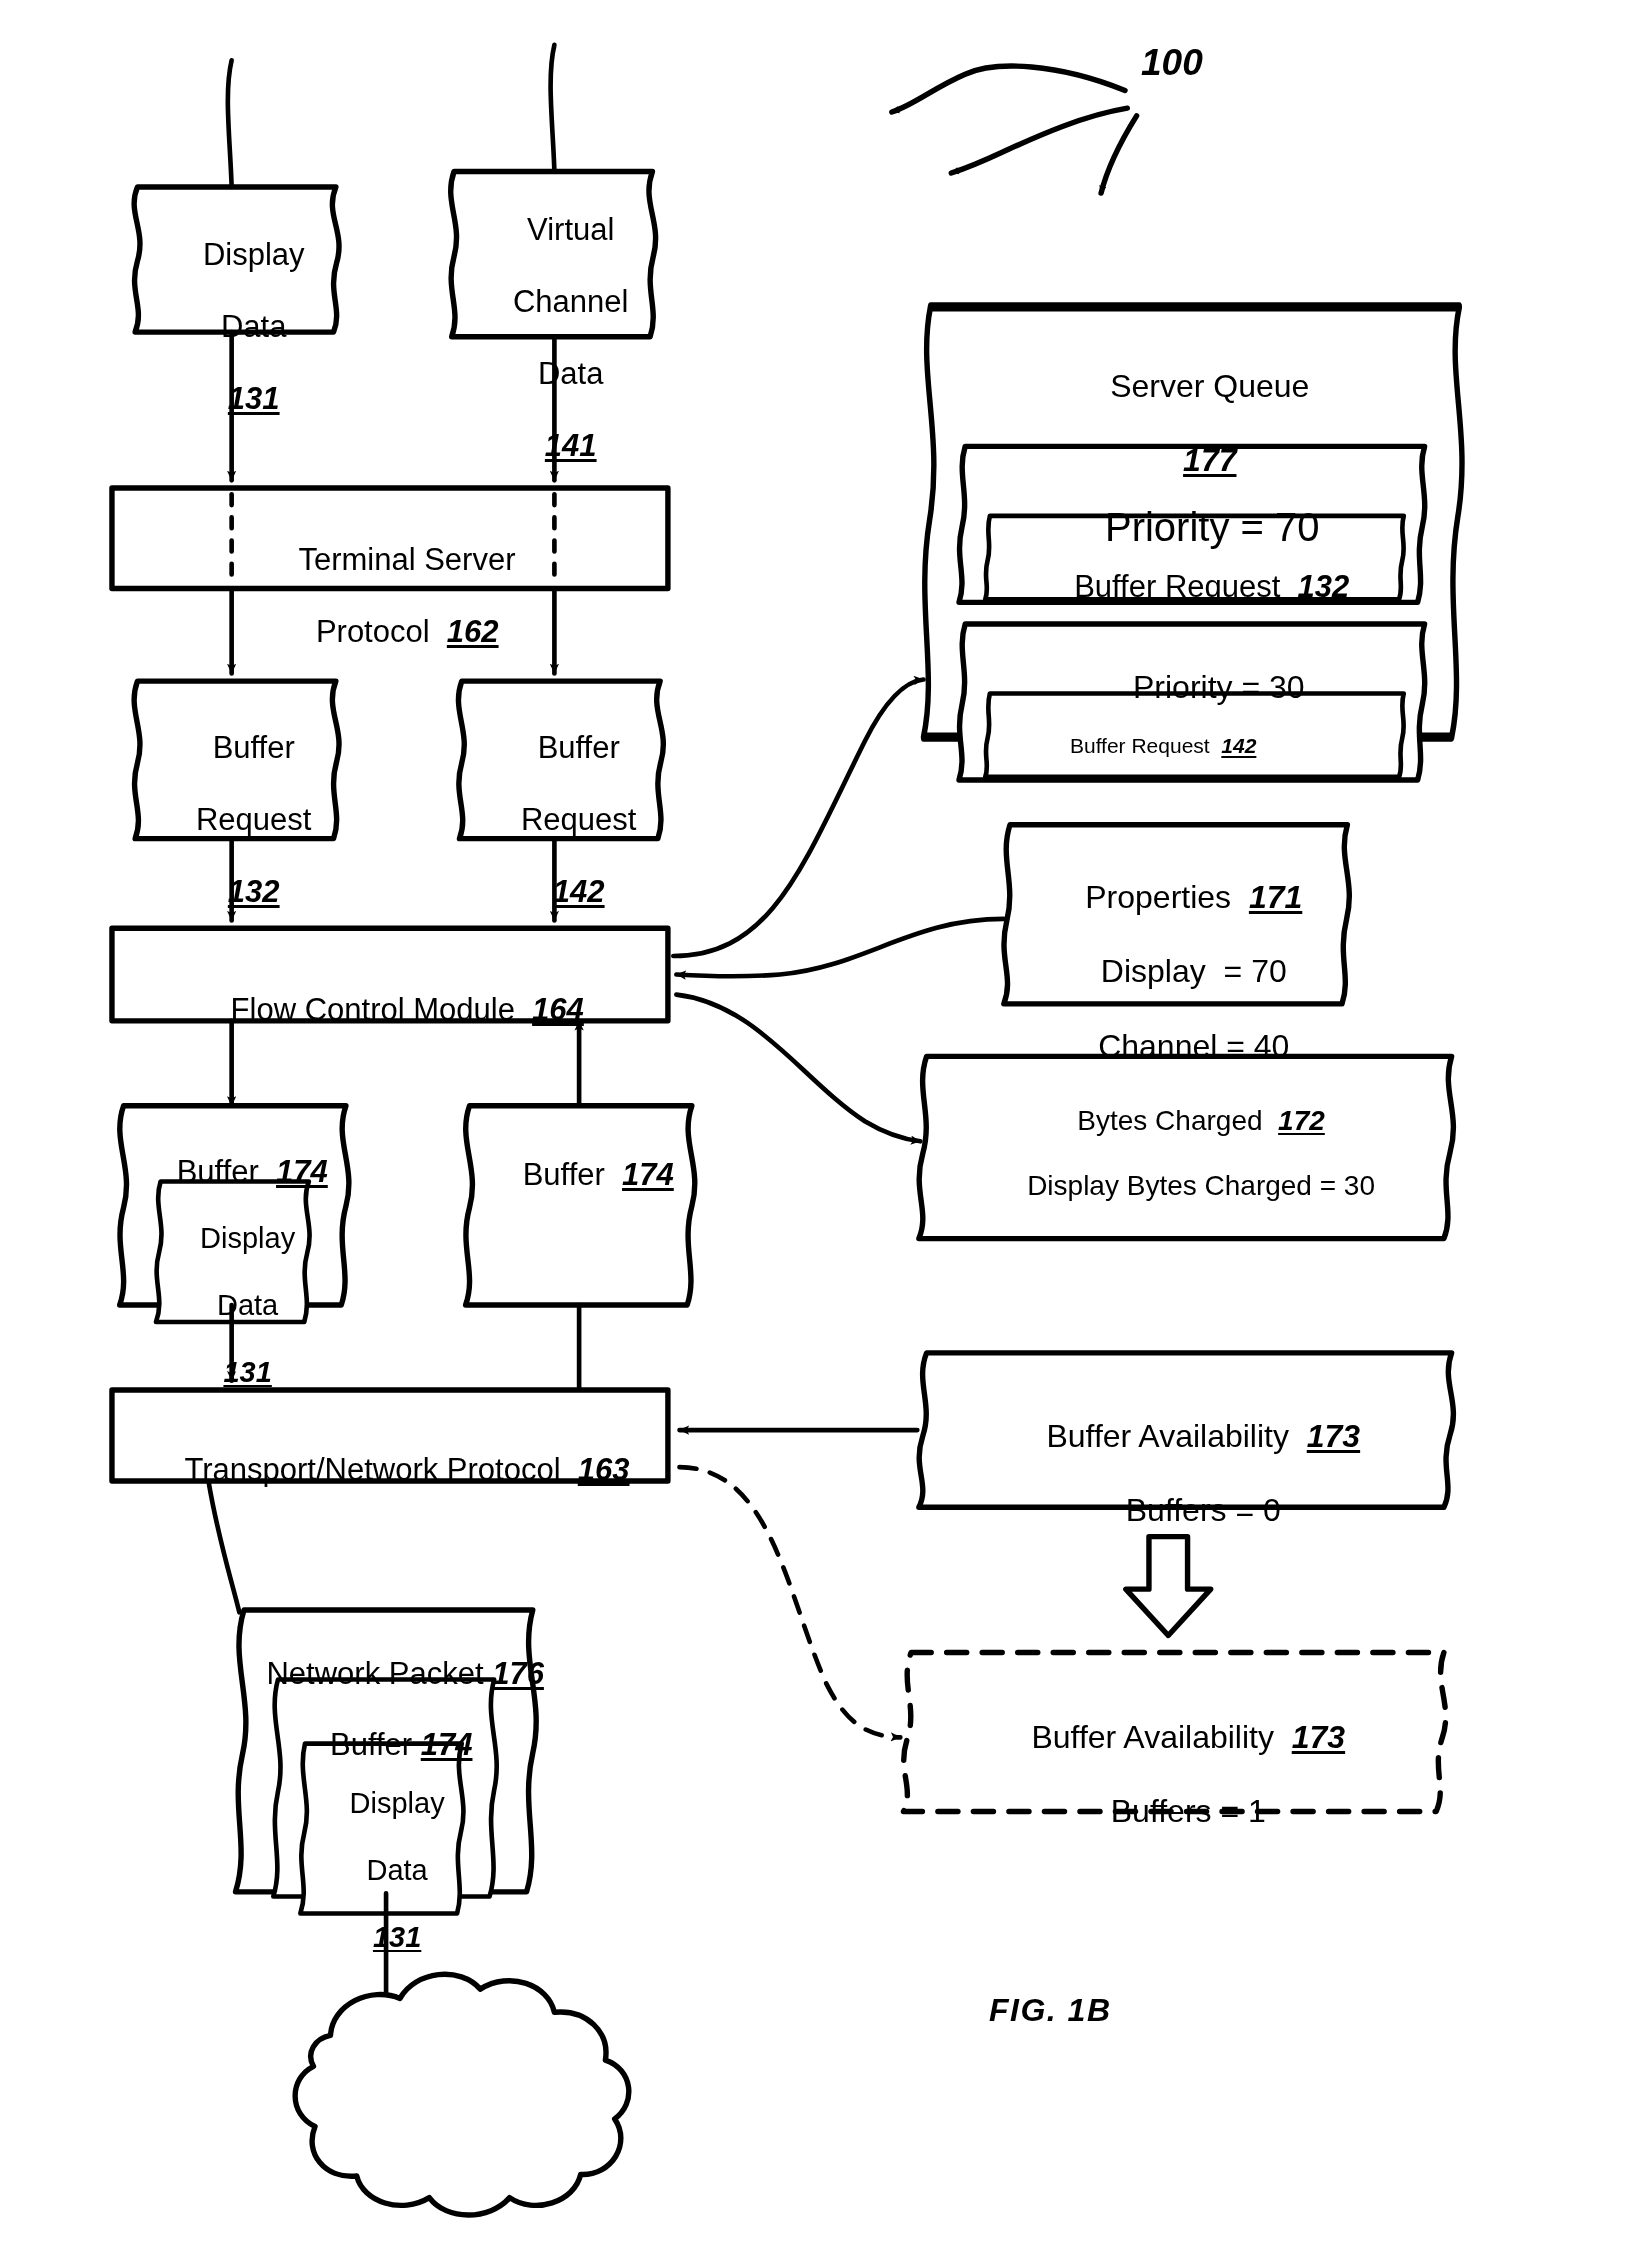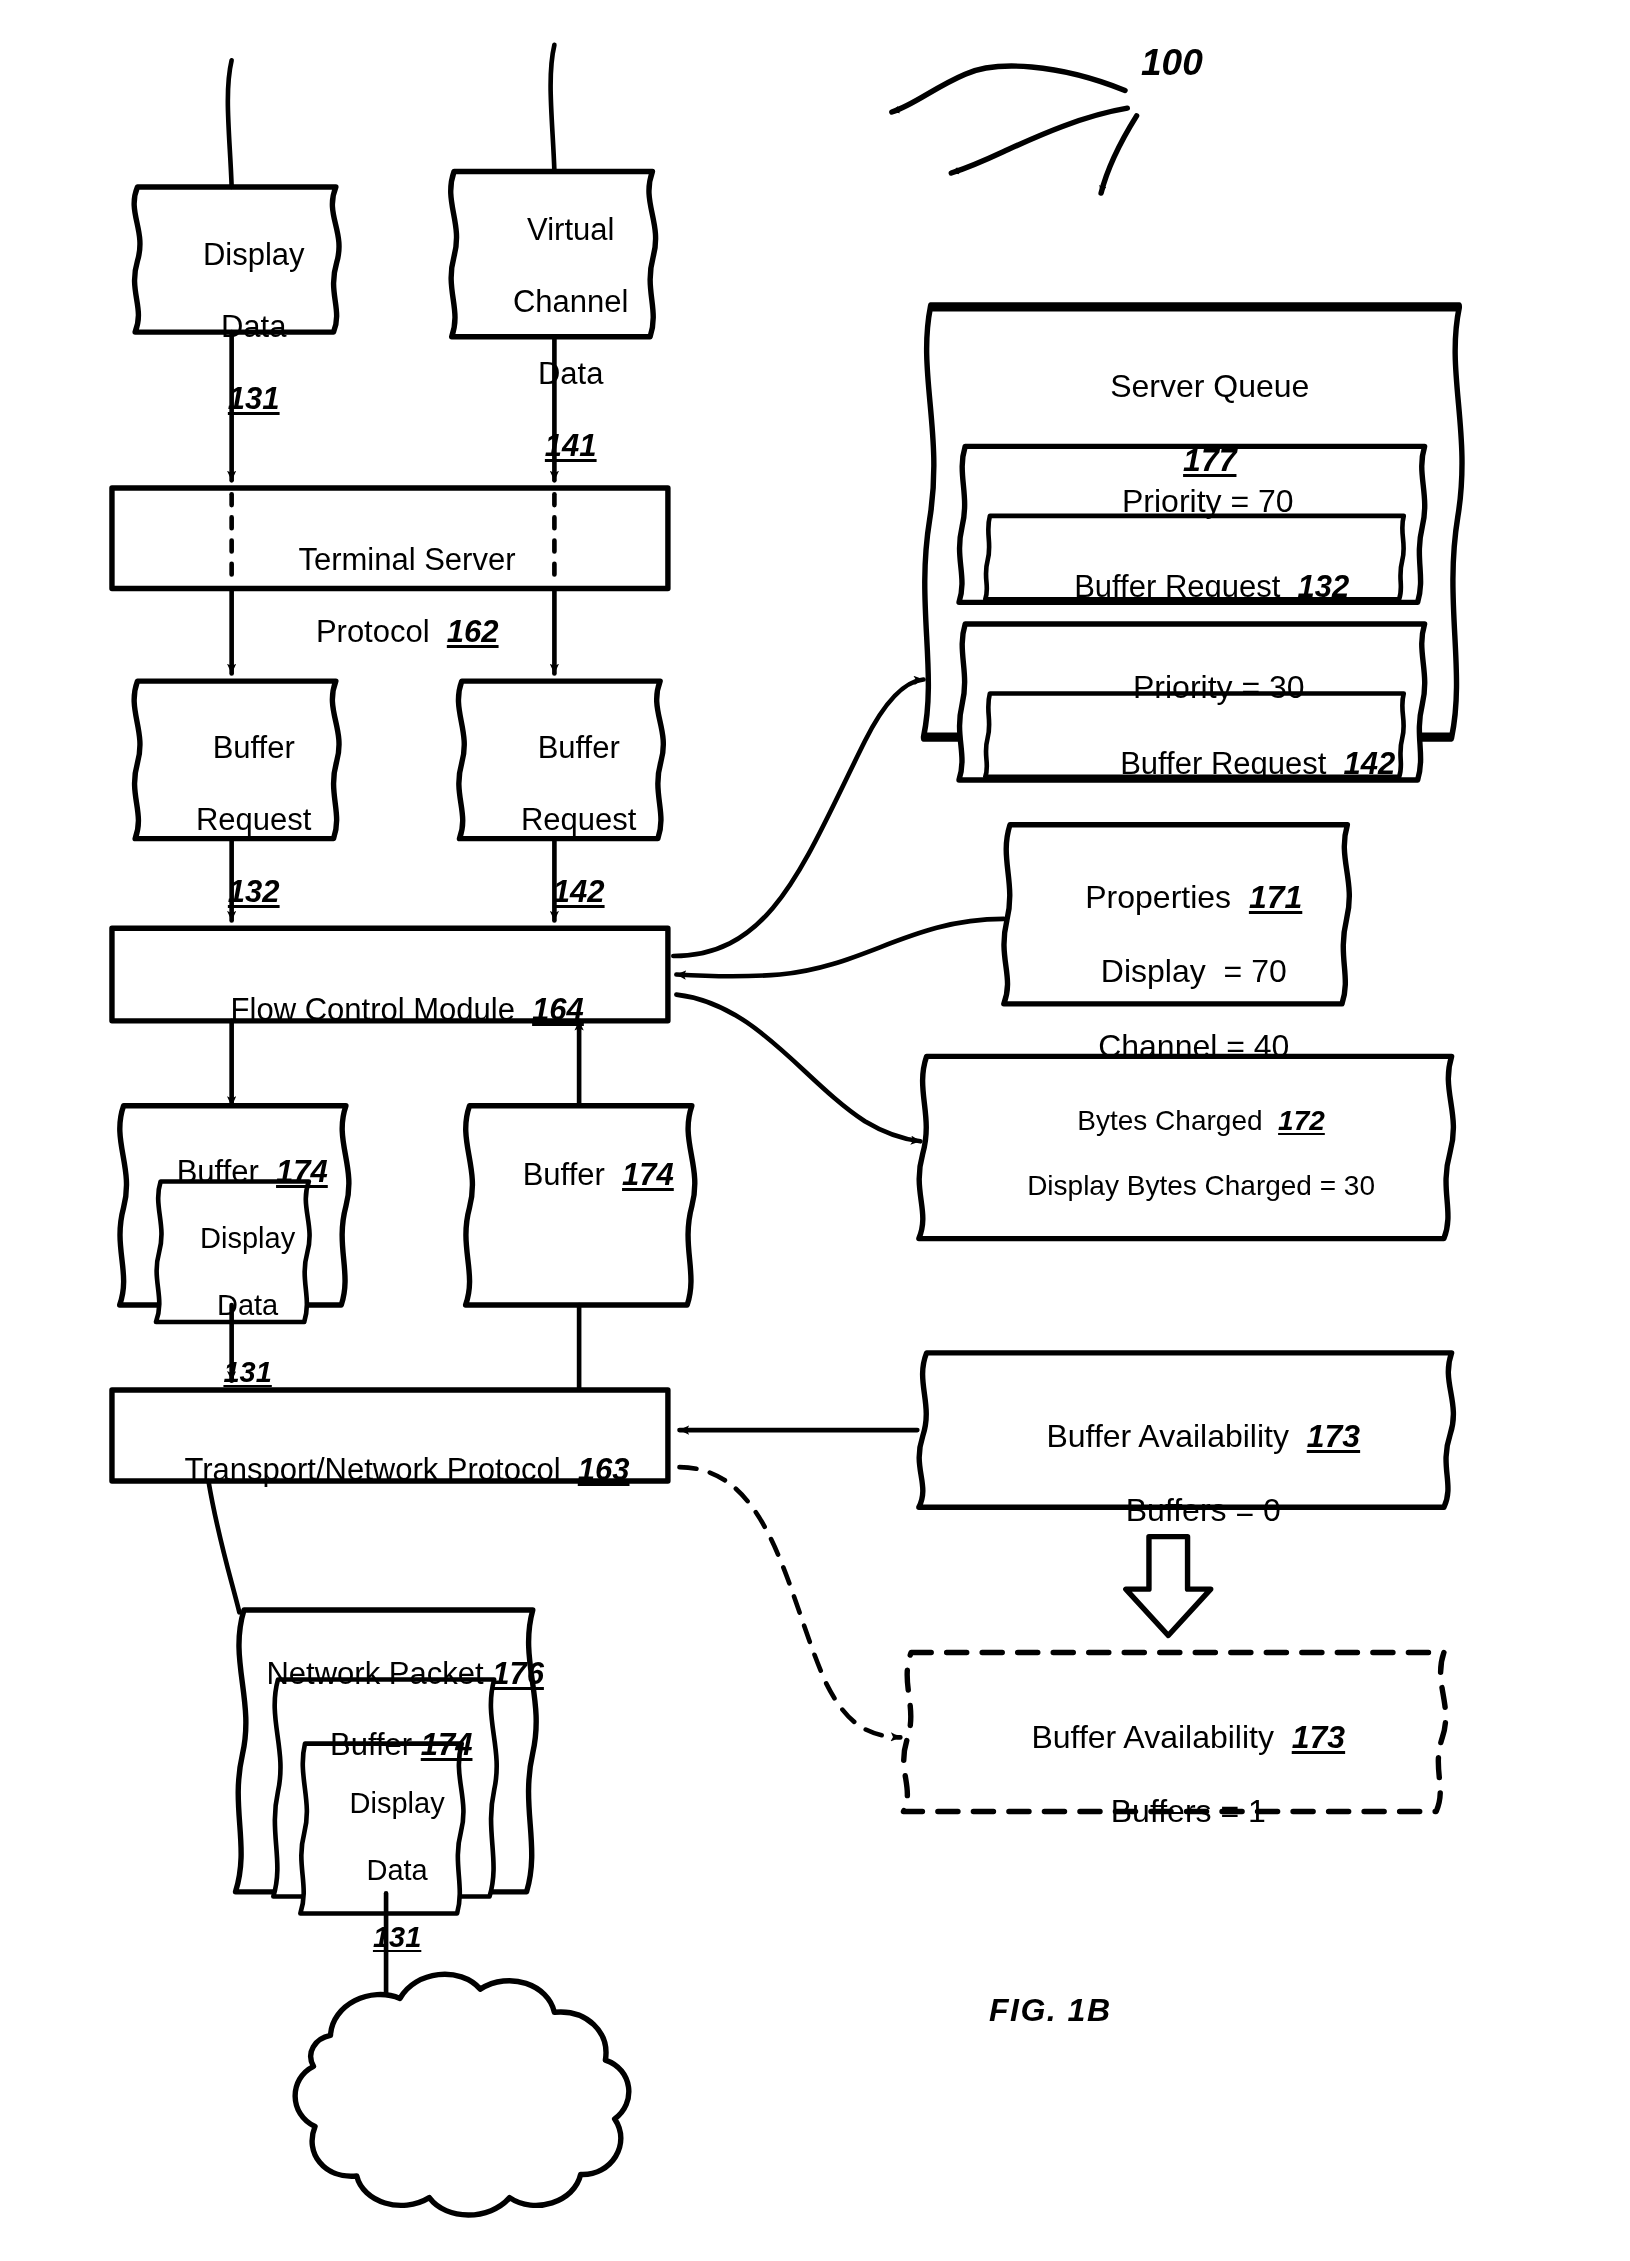--- a/index.html
+++ b/index.html
@@ -286,31 +286,31 @@
     <span>Data</span><br>
     <span class="ref">131</span>
   </div>
 
 
   <div class="node-text" style="left:924px; top:331px; width:536px; font-size:32px;">
     <span>Server Queue</span><br>
     <span class="ref">177</span>
   </div>
 
-  <div class="node-text" style="left:959px; top:446px; width:462px; font-size:32px;">
+  <div class="node-text" style="left:959px; top:458px; width:462px; font-size:40px;">
     <span>Priority = 70</span>
   </div>
   <div class="node-text" style="left:985px; top:533px; width:419px; font-size:31px;">
     <span>Buffer Request  </span><span class="ref">132</span>
   </div>
 
   <div class="node-text" style="left:970px; top:632px; width:462px; font-size:32px;text-align:center;">
     <span>Priority = 30</span>
   </div>
-  <div class="node-text" style="left:1031px; top:710px; width:419px; font-size:31px;">
+  <div class="node-text" style="left:942px; top:710px; width:419px; font-size:21px;">
     <span>Buffer Request  </span><span class="ref">142</span>
   </div>
 
   <div class="node-text" style="left:1004px; top:842px; width:344px; font-size:32px;">
     <span>Properties  </span><span class="ref">171</span><br>
     <span>Display  = 70</span><br>
     <span>Channel = 40</span>
   </div>
 
   <div class="node-text" style="left:919px; top:1073px; width:533px; font-size:28px;">

